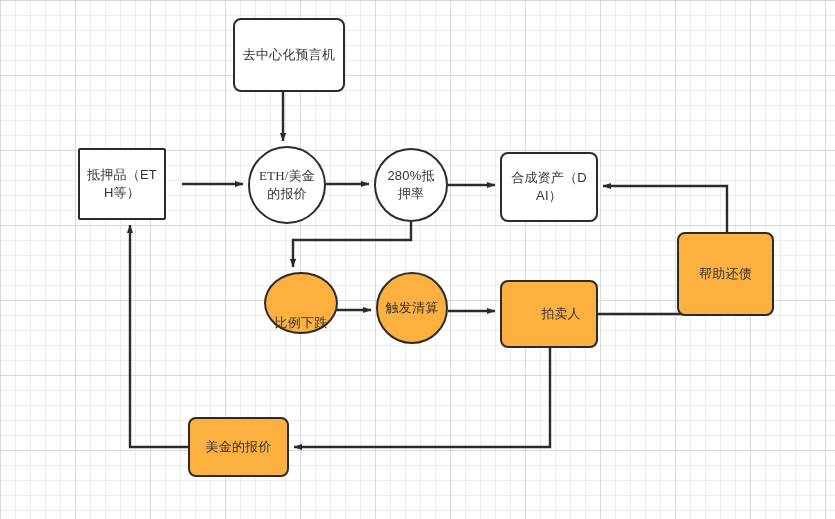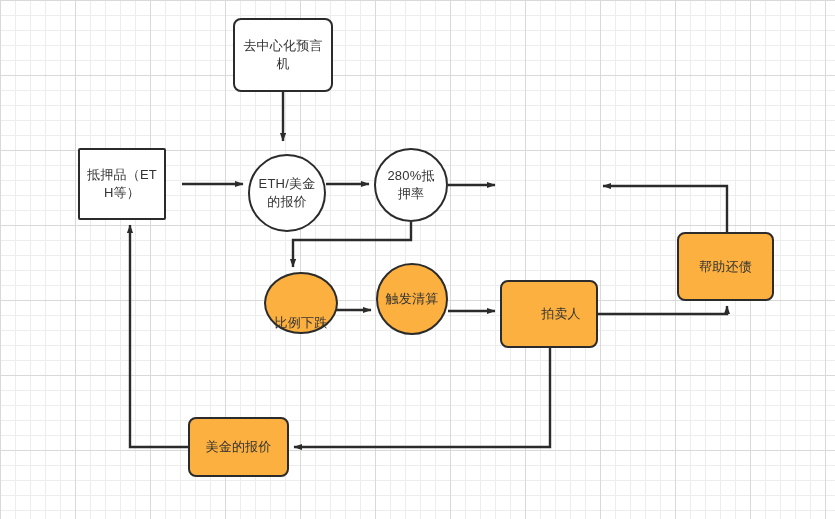--- a/index.html
+++ b/index.html
@@ -110,46 +110,49 @@
       <path d="M598,314 L727,314 L727,306" marker-end="url(#arrow)"></path>
 
       <path d="M727,232 L727,186 L603,186" marker-end="url(#arrow)"></path>
 
       <path d="M550,348 L550,447 L294,447" marker-end="url(#arrow)"></path>
 
       <path d="M188,447 L130,447 L130,225" marker-end="url(#arrow)"></path>
     </g>
   </svg>
 
-  <div class="node shape-round fill-white" style="left:233px; top:18px; width:100px; height:74px;">
+  <div class="node shape-round fill-white" style="left:233px; top:18px; width:112px; height:74px;">
     <span class="lbl">去中心化预言机</span>
   </div>
 
   <div class="node shape-rect fill-white" style="left:78px; top:148px; width:88px; height:72px;">
     <span class="lbl">抵押品（ETH等）</span>
   </div>
 
-  <div class="node shape-circle fill-white" style="left:248px; top:154px; width:78px; height:78px;">
+  <div class="node shape-circle fill-white" style="left:248px; top:146px; width:78px; height:78px;font-family:Liberation Serif, serif;">
     <span class="lbl">ETH/美金的报价</span>
   </div>
 
   <div class="node shape-circle fill-white" style="left:374px; top:148px; width:74px; height:74px;">
     <span class="lbl">280%抵押率</span>
   </div>
 
+  <div class="node shape-round fill-white" style="left:500px; top:152px; width:98px; height:70px;">
+    <span class="lbl">合成资产（DAI）</span>
+  </div>
 
-  <div class="node shape-round fill-orange" style="left:677px; top:232px; width:97px; height:69px;">
+  <div class="node shape-round fill-orange" style="left:677px; top:232px; width:97px; height:84px;">
     <span class="lbl">帮助还债</span>
   </div>
 
   <div class="node shape-circle fill-orange" style="left:264px; top:272px; width:74px; height:62px;align-items:flex-end;">
     <span class="lbl">比例下跌</span>
   </div>
 
-  <div class="node shape-circle fill-orange" style="left:376px; top:263px; width:72px; height:72px;">
+  <div class="node shape-circle fill-orange" style="left:376px; top:272px; width:72px; height:72px;">
     <span class="lbl">触发清算</span>
   </div>
 
   <div class="node shape-round fill-orange" style="left:500px; top:280px; width:98px; height:68px;padding-left:24px;">
     <span class="lbl">拍卖人</span>
   </div>
 
   <div class="node shape-round fill-orange" style="left:188px; top:417px; width:101px; height:60px;">
     <span class="lbl">美金的报价</span>
   </div>

